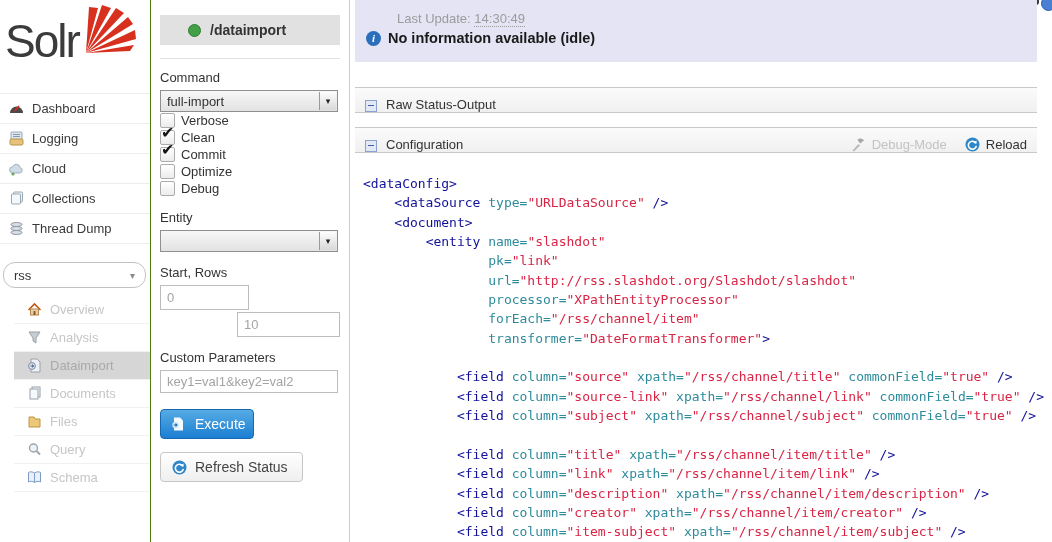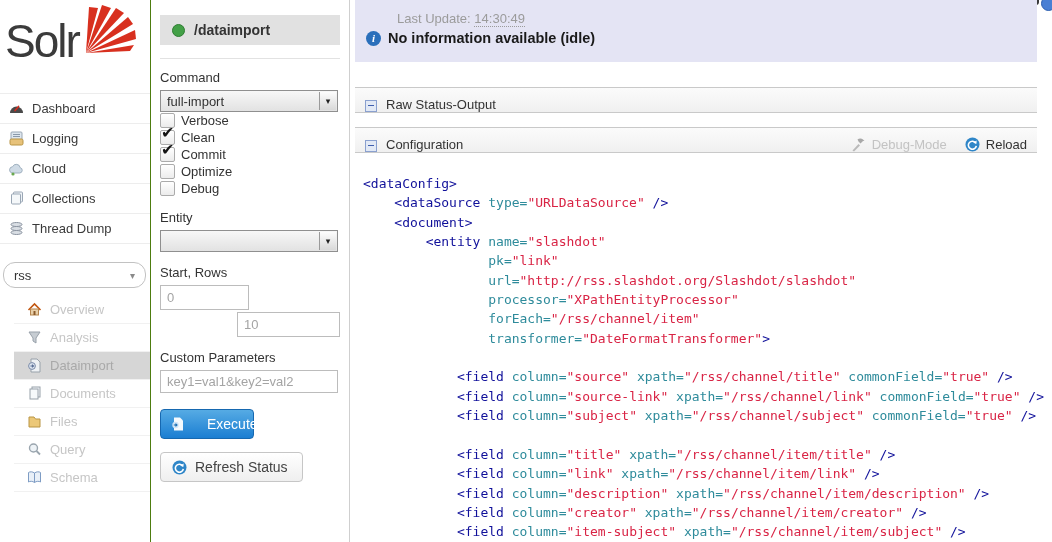--- a/index.html
+++ b/index.html
@@ -23,41 +23,41 @@
   .core-select{margin:18px 4px 0 3px;height:24px;border:1px solid #c2c2c2;border-radius:12px;background:#fff;
                display:flex;align-items:center;padding:0 10px;font-size:13px;color:#333;cursor:pointer;}
   .core-select .caret{margin-left:auto;color:#8a8a8a;font-size:10px;}
   .subnav{margin-top:8px;}
   .subnav .nav-item{margin-left:14px;padding-left:12px;height:27px;color:#c6c6c6;border-bottom:1px solid #f1f1f1;}
   .subnav .nav-item.active{background:#d6d6d6;color:#a9a9a9;}
 
   
   .panel{position:absolute;left:151px;top:0;width:198px;height:542px;background:#fff;border-right:1px solid #cfcfcf;}
   .panel-inner{padding:15px 9px 0 9px;}
-  .handler-header{height:30px;background:#e1e1e1;display:flex;align-items:center;gap:9px;padding-left:12px;
+  .handler-header{height:30px;background:#e1e1e1;display:flex;align-items:center;gap:9px;padding-left:28px;
                   font-weight:bold;font-size:14px;color:#333;}
   .status-dot{width:11px;height:11px;border-radius:50%;background:var(--status_green,#43a047);border:1px solid #2e7d32;flex:none;}
   .panel-hr{margin:13px 0 11px;border:none;border-top:1px solid #e2e2e2;}
   .lbl{font-size:13px;color:#333;margin:13px 0 5px;}
   .select{width:178px;height:22px;border:1px solid #8f8f8f;background:linear-gradient(#f7f7f7,#e2e2e2);
           position:relative;display:flex;align-items:center;padding-left:6px;font-size:13px;color:#333;box-sizing:border-box;cursor:pointer;}
   .sel-btn{position:absolute;right:1px;top:1px;bottom:1px;width:16px;border-left:1px solid #9a9a9a;
            background:linear-gradient(#fdfdfd,#d8d8d8);display:flex;align-items:center;justify-content:center;
            font-size:9px;color:#222;}
   .check-row{display:flex;align-items:center;height:17px;font-size:13px;color:#333;cursor:pointer;}
   .cb{width:13px;height:13px;border:1px solid #ababab;border-radius:2px;background:linear-gradient(#fff,#ececec);
       margin-right:6px;position:relative;flex:none;}
   .cb .mark{position:absolute;left:0px;top:-8px;font-size:16px;color:#141414;}
   .txt{box-sizing:border-box;border:1px solid #bcbcbc;background:#fff;font-size:13px;color:#999;
        font-family:"Liberation Sans",sans-serif;padding:0 6px;height:25px;}
   .txt::placeholder{color:#a4a4a4;opacity:1;}
   .start-input{width:89px;display:block;}
   .rows-input{width:103px;display:block;margin-left:77px;margin-top:2px;}
   .custom-input{width:178px;height:23px;}
-  .btn-execute{margin-top:16px;display:flex;align-items:center;gap:22px;width:94px;height:30px;border:1px solid #1668b0;
+  .btn-execute{margin-top:16px;display:flex;align-items:center;gap:10px;width:94px;height:30px;border:1px solid #1668b0;
                border-radius:4px;background:linear-gradient(#56abe4,var(--accent_blue,#1b7ed2));color:#fff;
                font-size:14px;font-family:"Liberation Sans",sans-serif;padding:0 0 0 10px;cursor:pointer;}
   .btn-refresh{margin-top:13px;display:flex;align-items:center;gap:8px;height:30px;border:1px solid #c6c6c6;
                border-radius:4px;background:linear-gradient(#fff,#efefef);color:#444;font-size:14px;
                font-family:"Liberation Sans",sans-serif;padding:0 14px 0 11px;cursor:pointer;}
 
   
   .main{position:absolute;left:355px;top:0;width:682px;}
   .msg{height:62px;background:var(--msg_bg,#e4e4f4);}
   .msg-update{padding:11px 0 0 42px;font-size:13px;color:#9b9b9b;}

